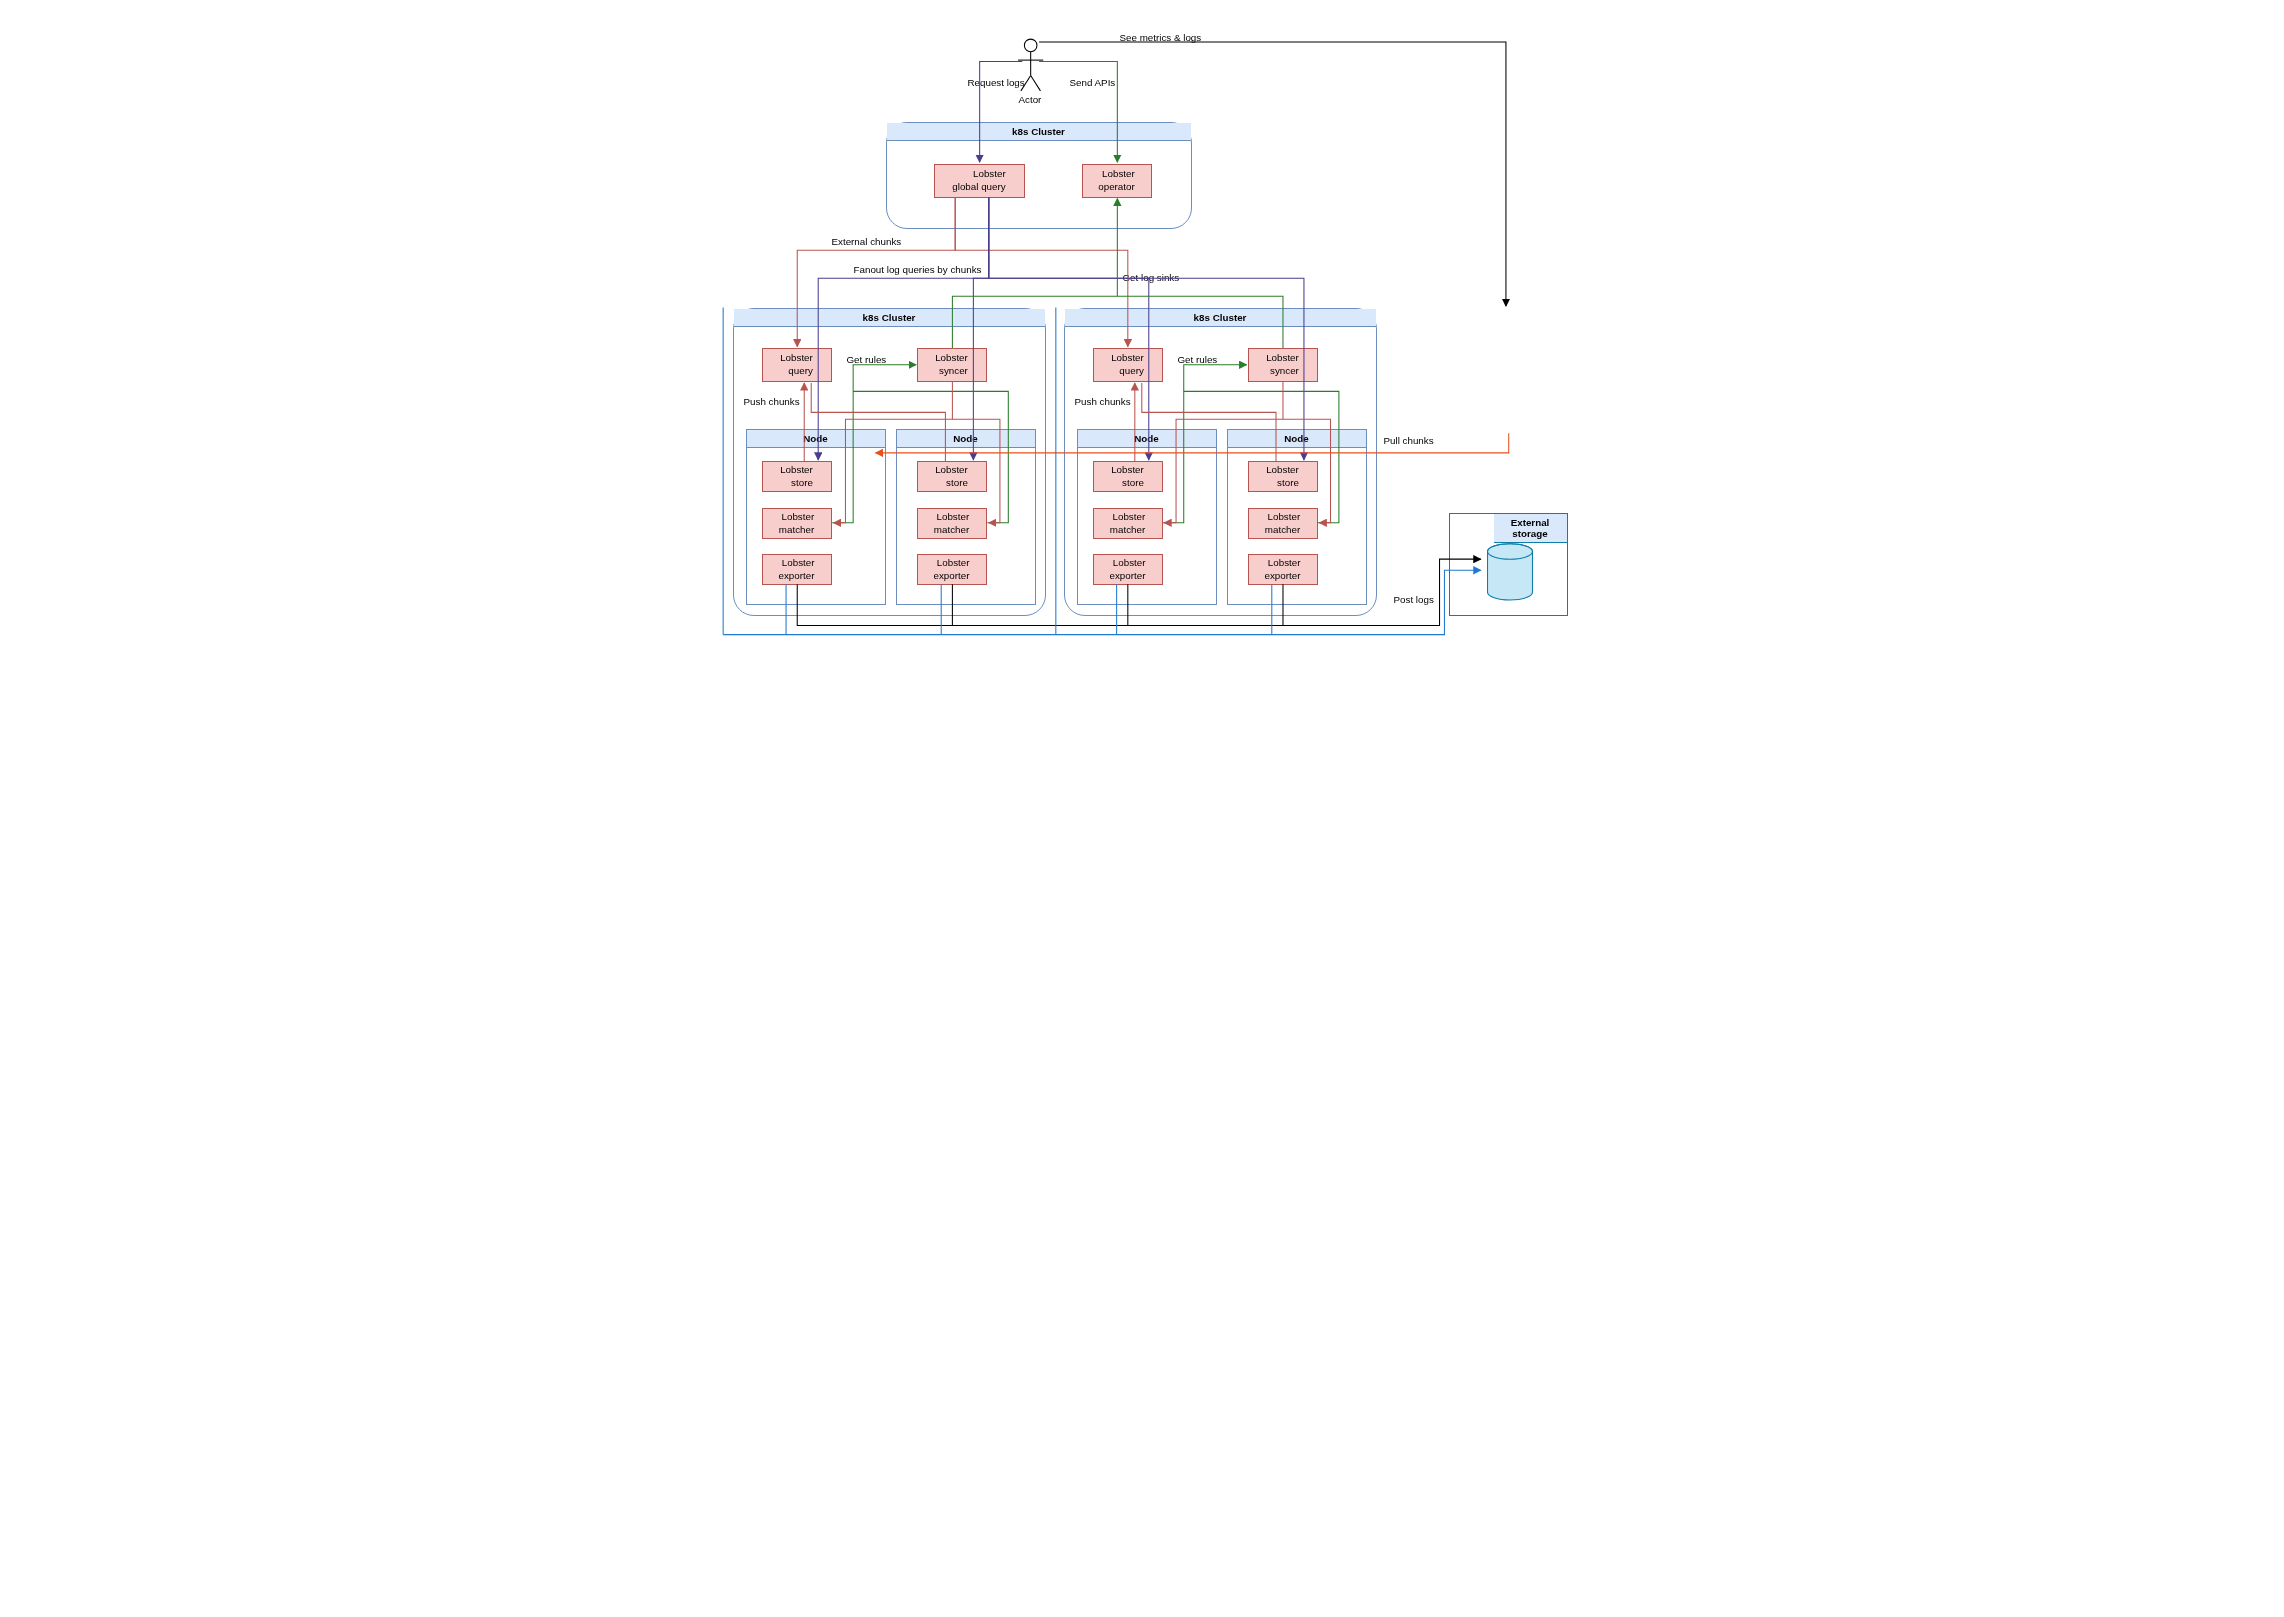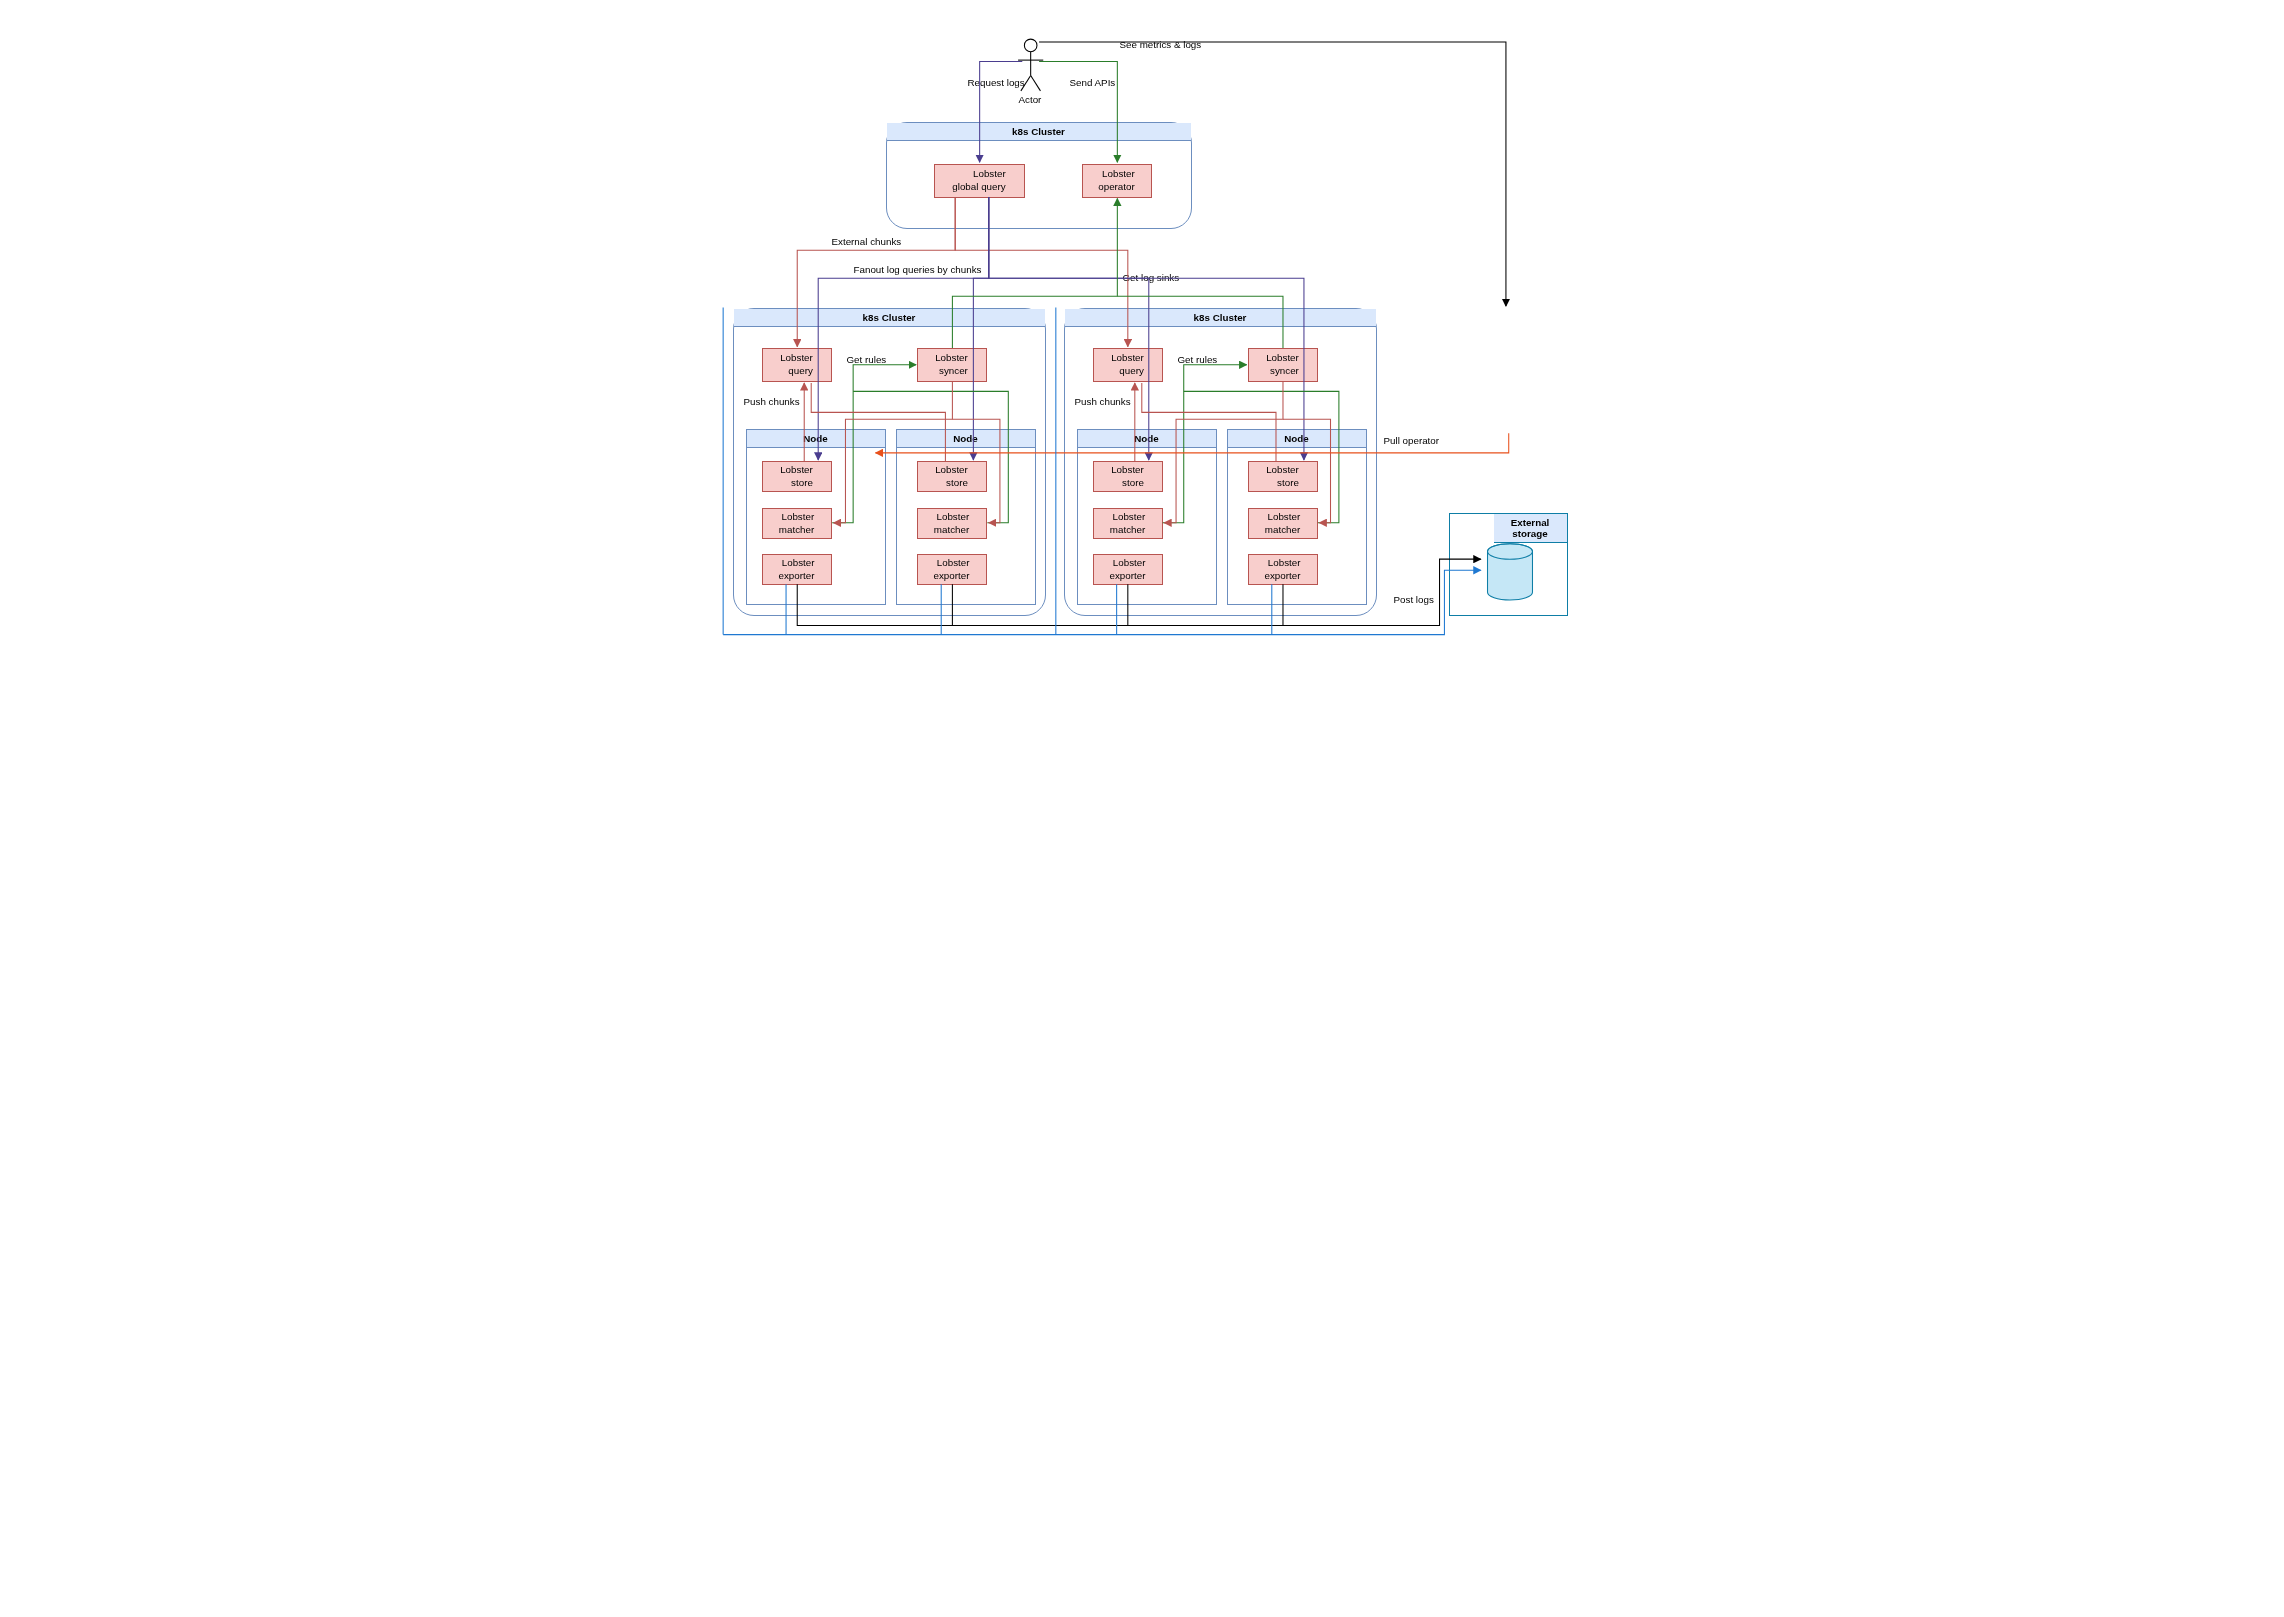--- a/index.html
+++ b/index.html
@@ -61,21 +61,21 @@
     <g stroke="#000" stroke-width="1.5" fill="none">
       <circle cx="480" cy="65" r="9"></circle>
       <line x1="480" y1="74" x2="480" y2="108"></line>
       <line x1="462" y1="86" x2="498" y2="86"></line>
       <line x1="480" y1="108" x2="466" y2="130"></line>
       <line x1="480" y1="108" x2="494" y2="130"></line>
     </g>
   </svg>
   <div class="label" style="left:324px; top:94px;">Actor</div>
 
-  <div class="label" style="left:425px; top:39px;">See metrics &amp; logs</div>
+  <div class="label" style="left:425px; top:32px;">See metrics &amp; logs</div>
   <div class="label" style="left:229px; top:77px;padding-left:44px;">Request logs</div>
   <div class="label" style="left:375px; top:77px;">Send APIs</div>
 
   <div class="box k8s-blue" style="left:191px; top:122px; width:306px; height:107px;">
     <div class="titlebar">k8s Cluster</div>
   </div>
   <div class="lobster" style="left:239px; top:164px; width:91px; height:34px; white-space:pre;">Lobster
 global query</div>
   <div class="lobster" style="left:387px; top:164px; width:70px; height:34px; white-space:pre;">Lobster
 operator</div>
@@ -141,21 +141,21 @@
 exporter</div>
 
   <div class="lobster" style="left:553px; top:461px; width:70px; height:31px; white-space:pre;">Lobster
 store</div>
   <div class="lobster" style="left:553px; top:508px; width:70px; height:31px; white-space:pre;">Lobster
 matcher</div>
   <div class="lobster" style="left:553px; top:554px; width:70px; height:31px; white-space:pre;">Lobster
 exporter</div>
 
 
-  <div class="label" style="left:689px; top:435px;">Pull operator</div>
+  <div class="label" style="left:689px; top:435px;">Pull chunks</div>
 
   <div class="box ext-box" style="left:754px; top:513px; width:119px; height:103px;">
     <div class="ext-title">External storage</div>
     <svg style="position:absolute; left:34px; top:29px; width:52px; height:62px;" viewBox="0 0 74 88">
       <ellipse cx="37" cy="12" rx="32" ry="11" fill="#c5e7f6" stroke="#0e7ea6" stroke-width="1.5"></ellipse>
       <path d="M5 12 L5 70 A32 11 0 0 0 69 70 L69 12" fill="#c5e7f6" stroke="#0e7ea6" stroke-width="1.5"></path>
       <ellipse cx="37" cy="12" rx="32" ry="11" fill="none" stroke="#0e7ea6" stroke-width="1.5"></ellipse>
     </svg>
   </div>
 

